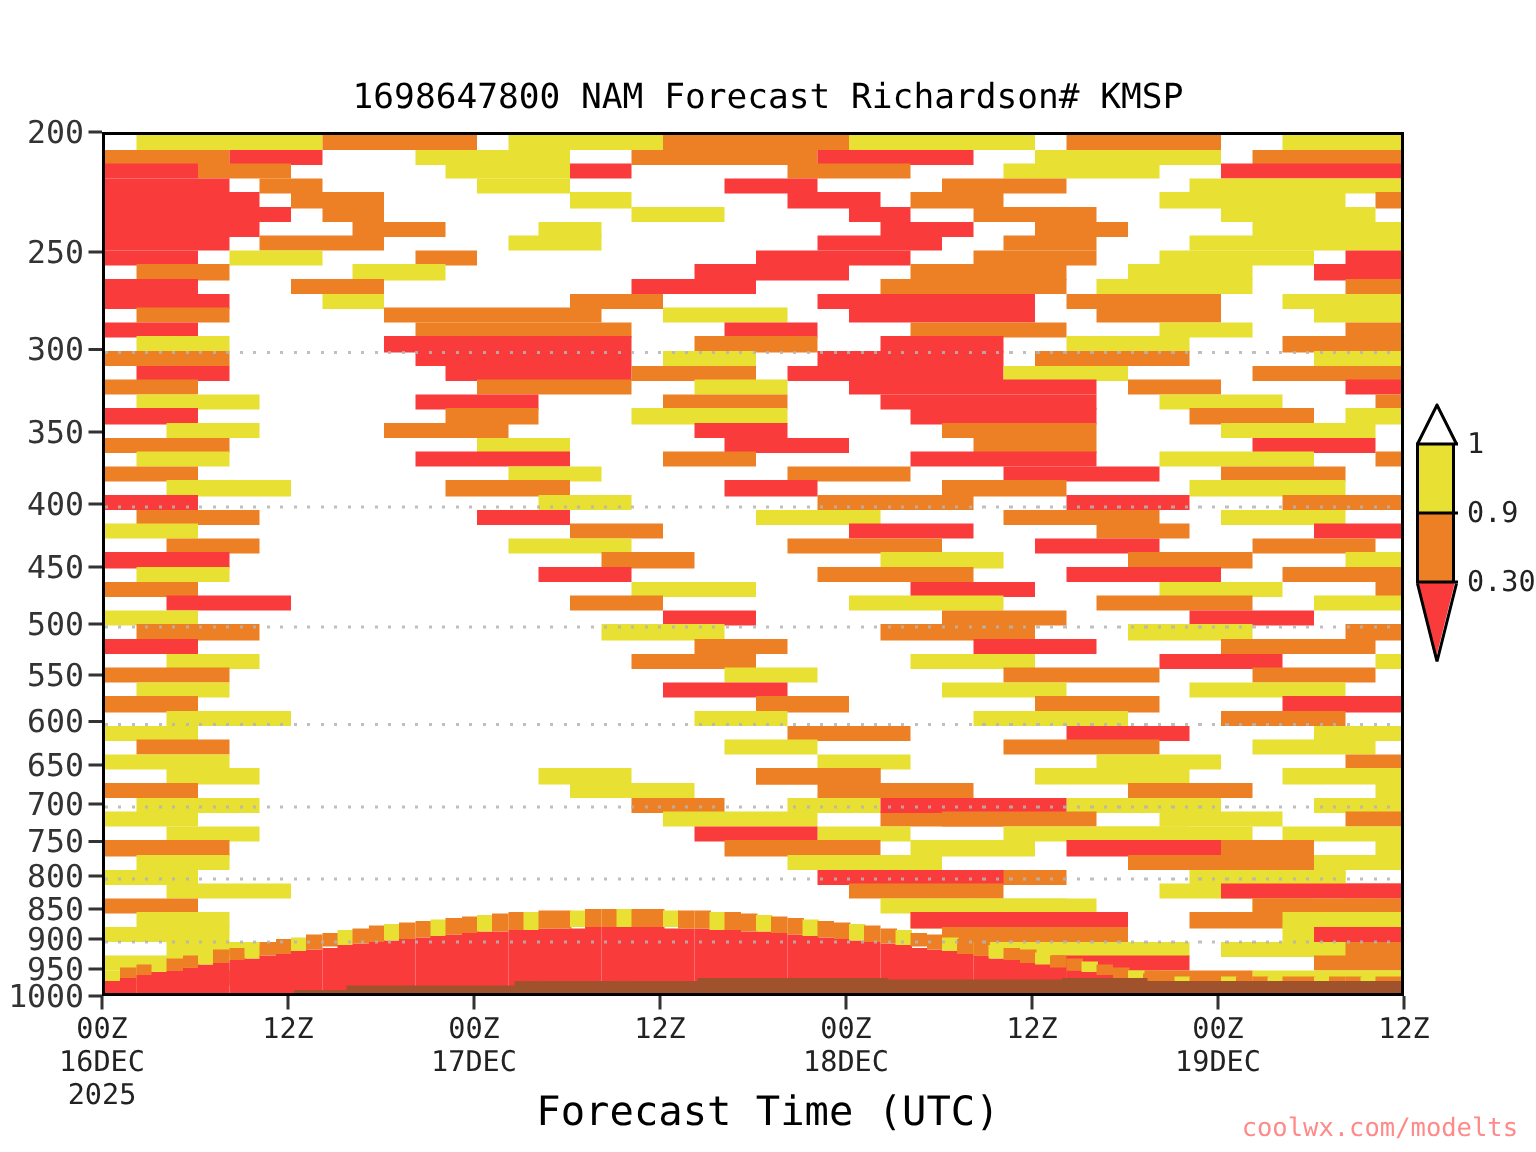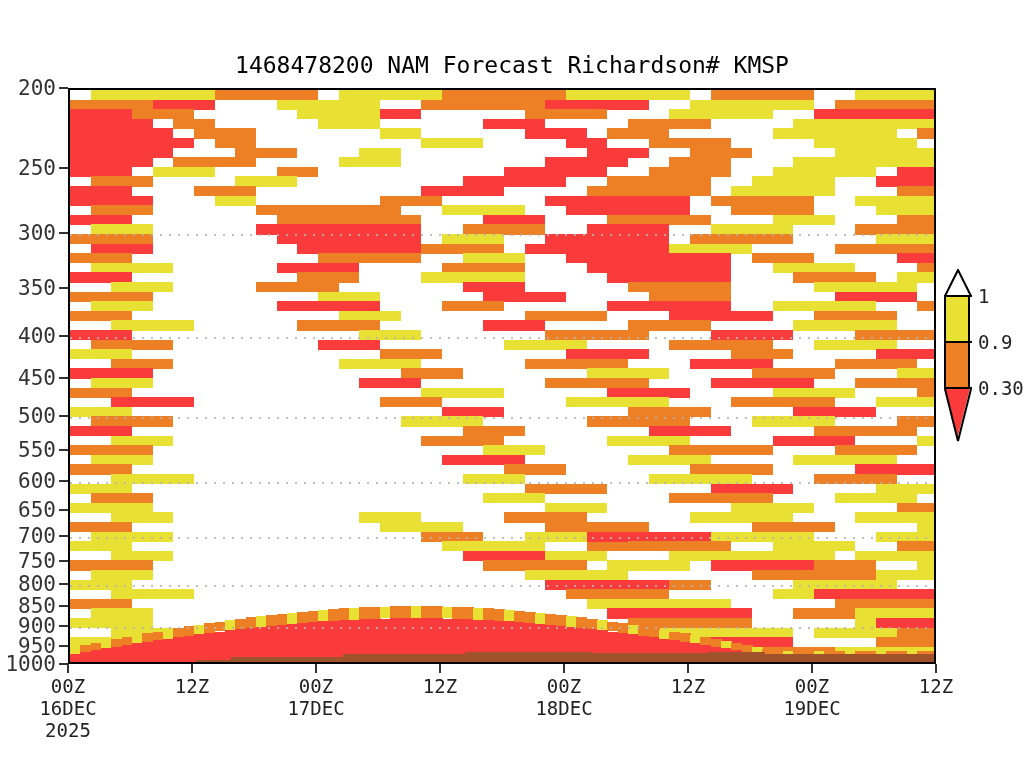--- a/index.html
+++ b/index.html
@@ -63,21 +63,21 @@
     position:absolute;font-size:19px;color:#222;line-height:1;
     font-family:"DejaVu Sans Mono","Liberation Mono",monospace;
   }
   .cb-tick{position:absolute;width:28px;height:2px;background:#000;}
 </style>
 </head>
 <body>
 
 <div id="chart-root">
 
-  <div id="chart-title">1468478200 NAM Forecast Richardson# KMSP</div>
+  <div id="chart-title">1698647800 NAM Forecast Richardson# KMSP</div>
 
   <div id="plot-frame">
     <div id="cell-layer">
         <i style="left:20.7px;top:0.0px;width:124.0px;height:10.2px;background:#E8E033;"></i>
         <i style="left:144.7px;top:0.0px;width:103.3px;height:10.2px;background:#ED8024;"></i>
         <i style="left:268.7px;top:0.0px;width:124.0px;height:10.2px;background:#E8E033;"></i>
         <i style="left:372.0px;top:0.0px;width:144.7px;height:10.2px;background:#ED8024;"></i>
         <i style="left:496.0px;top:0.0px;width:124.0px;height:10.2px;background:#E8E033;"></i>
         <i style="left:640.7px;top:0.0px;width:103.3px;height:10.2px;background:#ED8024;"></i>
         <i style="left:785.3px;top:0.0px;width:124.0px;height:10.2px;background:#E8E033;"></i>
@@ -582,20 +582,22 @@
         <i style="left:394.9px;top:562.0px;width:126.9px;height:14px;"></i>
         <i style="left:520.8px;top:563.0px;width:118.2px;height:13px;"></i>
         <i style="left:638.0px;top:562.0px;width:57.4px;height:14px;"></i>
         <i style="left:694.4px;top:564.0px;width:174.6px;height:12px;"></i>
       </div>
   </div>
 
   <div id="yaxis"></div>
   <div id="xaxis"></div>
 
+  <div id="xaxis-title">Forecast Time (UTC)</div>
+  <div id="watermark">coolwx.com/modelts</div>
 
   <div id="colorbar">
       <div class="cap" style="top:-26px;left:0px;border-left:13px solid transparent;border-right:13px solid transparent;border-bottom:26px solid #ffffff;"></div>
       <svg style="position:absolute;left:0px;top:-27px;" width="28" height="28">
         <polyline points="1,27 14,1 27,27" fill="none" stroke="#000" stroke-width="2"></polyline>
       </svg>
       <div class="band" style="top:0px;height:46px;background:#E8E033;"></div>
       <div class="band" style="top:46px;height:46px;background:#ED8024;"></div>
       <div class="cap" style="top:92px;left:0px;border-left:13px solid transparent;border-right:13px solid transparent;border-top:52px solid #F93B3B;"></div>
       <svg style="position:absolute;left:0px;top:92px;" width="28" height="54">

